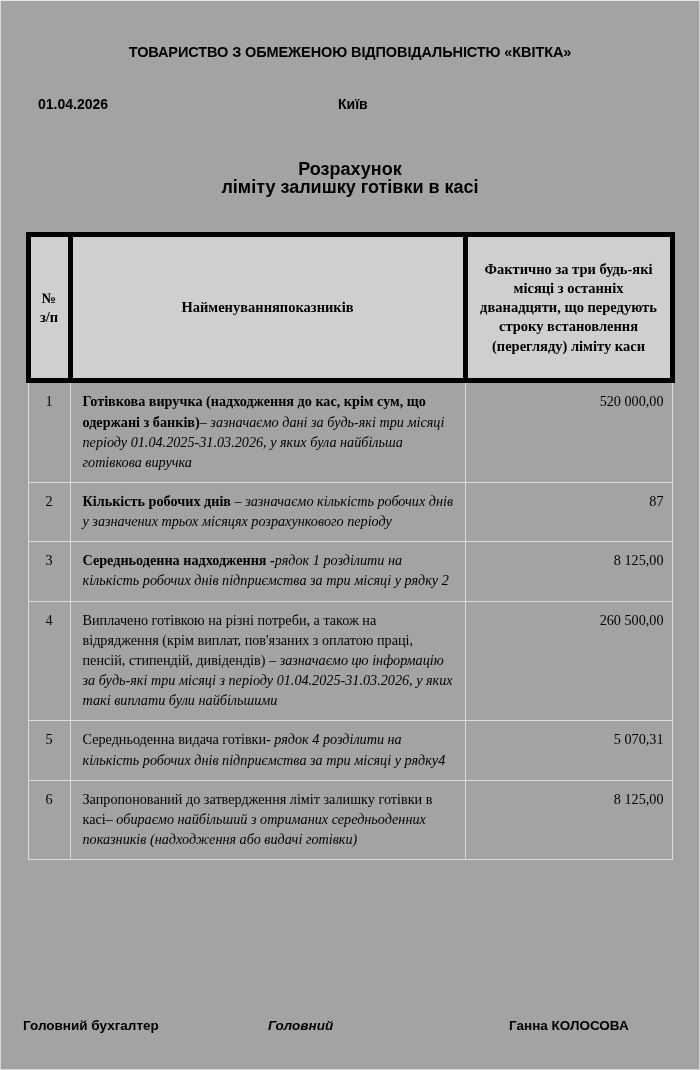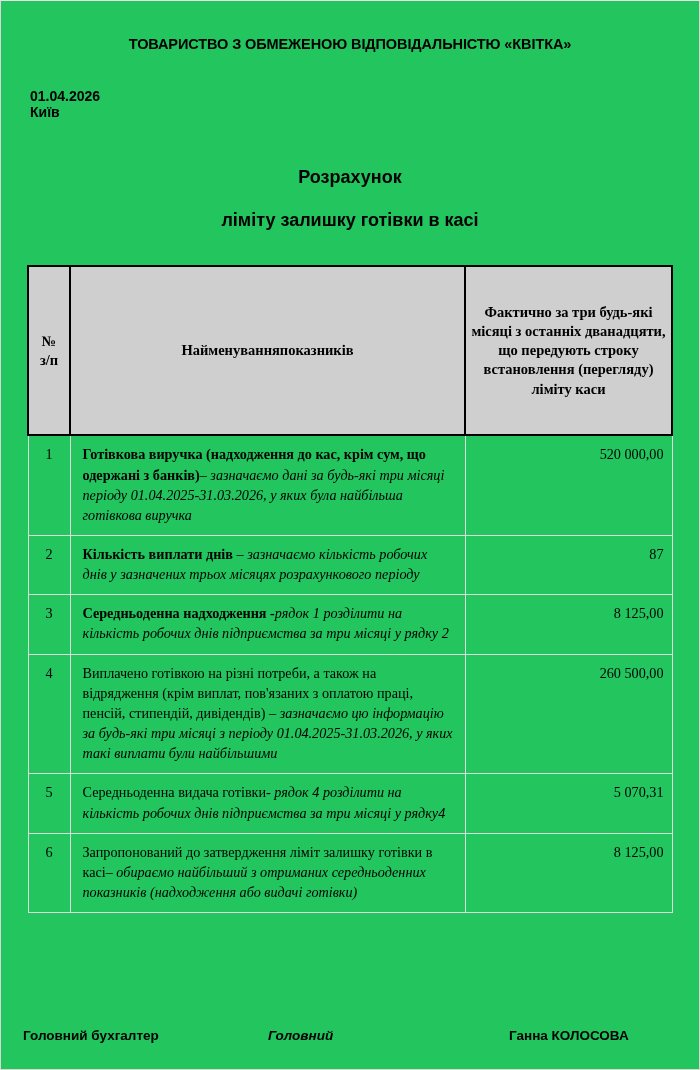--- a/index.html
+++ b/index.html
@@ -13,26 +13,26 @@
     height: 1070px;
     font-family: "Liberation Sans", sans-serif;
     color: #000000;
     overflow: hidden;
   }
   .page {
     position: relative;
     box-sizing: border-box;
     width: 700px;
     height: 1070px;
-    background: #22c55e;
+    background: #a3a3a3;
     border-left: 1px solid #d8d8d8;
     border-right: 1px solid #d8d8d8;
     border-top: 1px solid #e6e6e6;
     border-bottom: 1px solid #d8d8d8;
-    padding: 7px;
+    padding: 15px;
   }
 
   
   .org-title {
     text-align: center;
     font-family: "Liberation Sans", sans-serif;
     font-weight: bold;
     font-size: 14.5px;
     letter-spacing: -0.1px;
     margin: 0;
@@ -41,67 +41,65 @@
   }
 
   .meta-line {
     display: flex;
     align-items: baseline;
     margin-top: 35px;
     padding-left: 22px;
     font-family: "Liberation Sans", sans-serif;
     font-weight: bold;
     font-size: 14px;
-    flex-direction: column;
   }
   .meta-date {
     width: 300px;
     flex: 0 0 auto;
   }
   .meta-city {
     flex: 0 0 auto;
   }
 
   .doc-title {
     text-align: center;
     margin-top: 48px;
     font-family: "Liberation Sans", sans-serif;
     font-weight: bold;
     font-size: 18px;
     line-height: 1.0;
   }
   .doc-title-line1 { display: block; }
   .doc-title-line2 {
     display: block;
-    margin-top: 25px;
   }
 
   
   .calc-table {
     border-collapse: collapse;
     margin: 36px auto 0 auto;
     width: 644px;
     table-layout: fixed;
     font-family: "Liberation Serif", serif;
   }
   .calc-table col.c-num   { width: 42px; }
   .calc-table col.c-name  { width: 395px; }
   .calc-table col.c-fact  { width: 207px; }
 
   .calc-table thead th {
     background: #cfcfcf;
-    border: 2px solid #000000;
+    border: 5px solid #000000;
     font-family: "Liberation Serif", serif;
     font-weight: bold;
     font-size: 14.5px;
     line-height: 1.32;
     vertical-align: middle;
     text-align: center;
     padding: 8px 6px;
-    height: 169px;
+    height: 146px;
     box-sizing: border-box;
   }
   .calc-table thead th.th-num  { padding: 8px 2px; }
   .calc-table thead th.th-fact { padding: 8px 4px; }
 
   .calc-table tbody td {
     border: 1px solid #dcdcdc;
     vertical-align: top;
     font-size: 14.2px;
     line-height: 1.42;
@@ -117,21 +115,21 @@
   .calc-table tbody td.td-fact { padding-left: 10px; text-align: right; }
 
   .b { font-weight: bold; }
   .i { font-style: italic; }
 
   
   .sign-row {
     position: absolute;
     left: 0;
     right: 0;
-    bottom: 26px;
+    bottom: 36px;
     display: flex;
     align-items: baseline;
     padding-left: 22px;
     padding-right: 22px;
     font-family: "Liberation Sans", sans-serif;
     font-size: 13.5px;
     font-weight: bold;
   }
   .sign-role    { flex: 0 0 245px; }
   .sign-scrawl  { flex: 0 0 215px; font-style: italic; }
@@ -171,21 +169,21 @@
       </tr>
     </thead>
     <tbody>
         <tr>
           <td class="td-num">1</td>
           <td class="td-name"><span class="b">Готівкова виручка (надходження до кас, крім сум, що одержані з банків)</span><span class="i">– зазначаємо дані за будь-які три місяці періоду 01.04.2025-31.03.2026, у яких була найбільша готівкова виручка</span></td>
           <td class="td-fact">520 000,00</td>
         </tr>
         <tr>
           <td class="td-num">2</td>
-          <td class="td-name"><span class="b">Кількість виплати днів </span><span class="i">– зазначаємо кількість робочих днів у зазначених трьох місяцях розрахункового періоду</span></td>
+          <td class="td-name"><span class="b">Кількість робочих днів </span><span class="i">– зазначаємо кількість робочих днів у зазначених трьох місяцях розрахункового періоду</span></td>
           <td class="td-fact">87</td>
         </tr>
         <tr>
           <td class="td-num">3</td>
           <td class="td-name"><span class="b">Середньоденна надходження -</span><span class="i">рядок 1 розділити на кількість робочих днів підприємства за три місяці у рядку 2</span></td>
           <td class="td-fact">8 125,00</td>
         </tr>
         <tr>
           <td class="td-num">4</td>
           <td class="td-name"><span>Виплачено готівкою на різні потреби, а також на відрядження (крім виплат, пов'язаних з оплатою праці, пенсій, стипендій, дивідендів) </span><span class="i">– зазначаємо цю інформацію за будь-які три місяці з періоду 01.04.2025-31.03.2026, у яких такі виплати були найбільшими</span></td>

